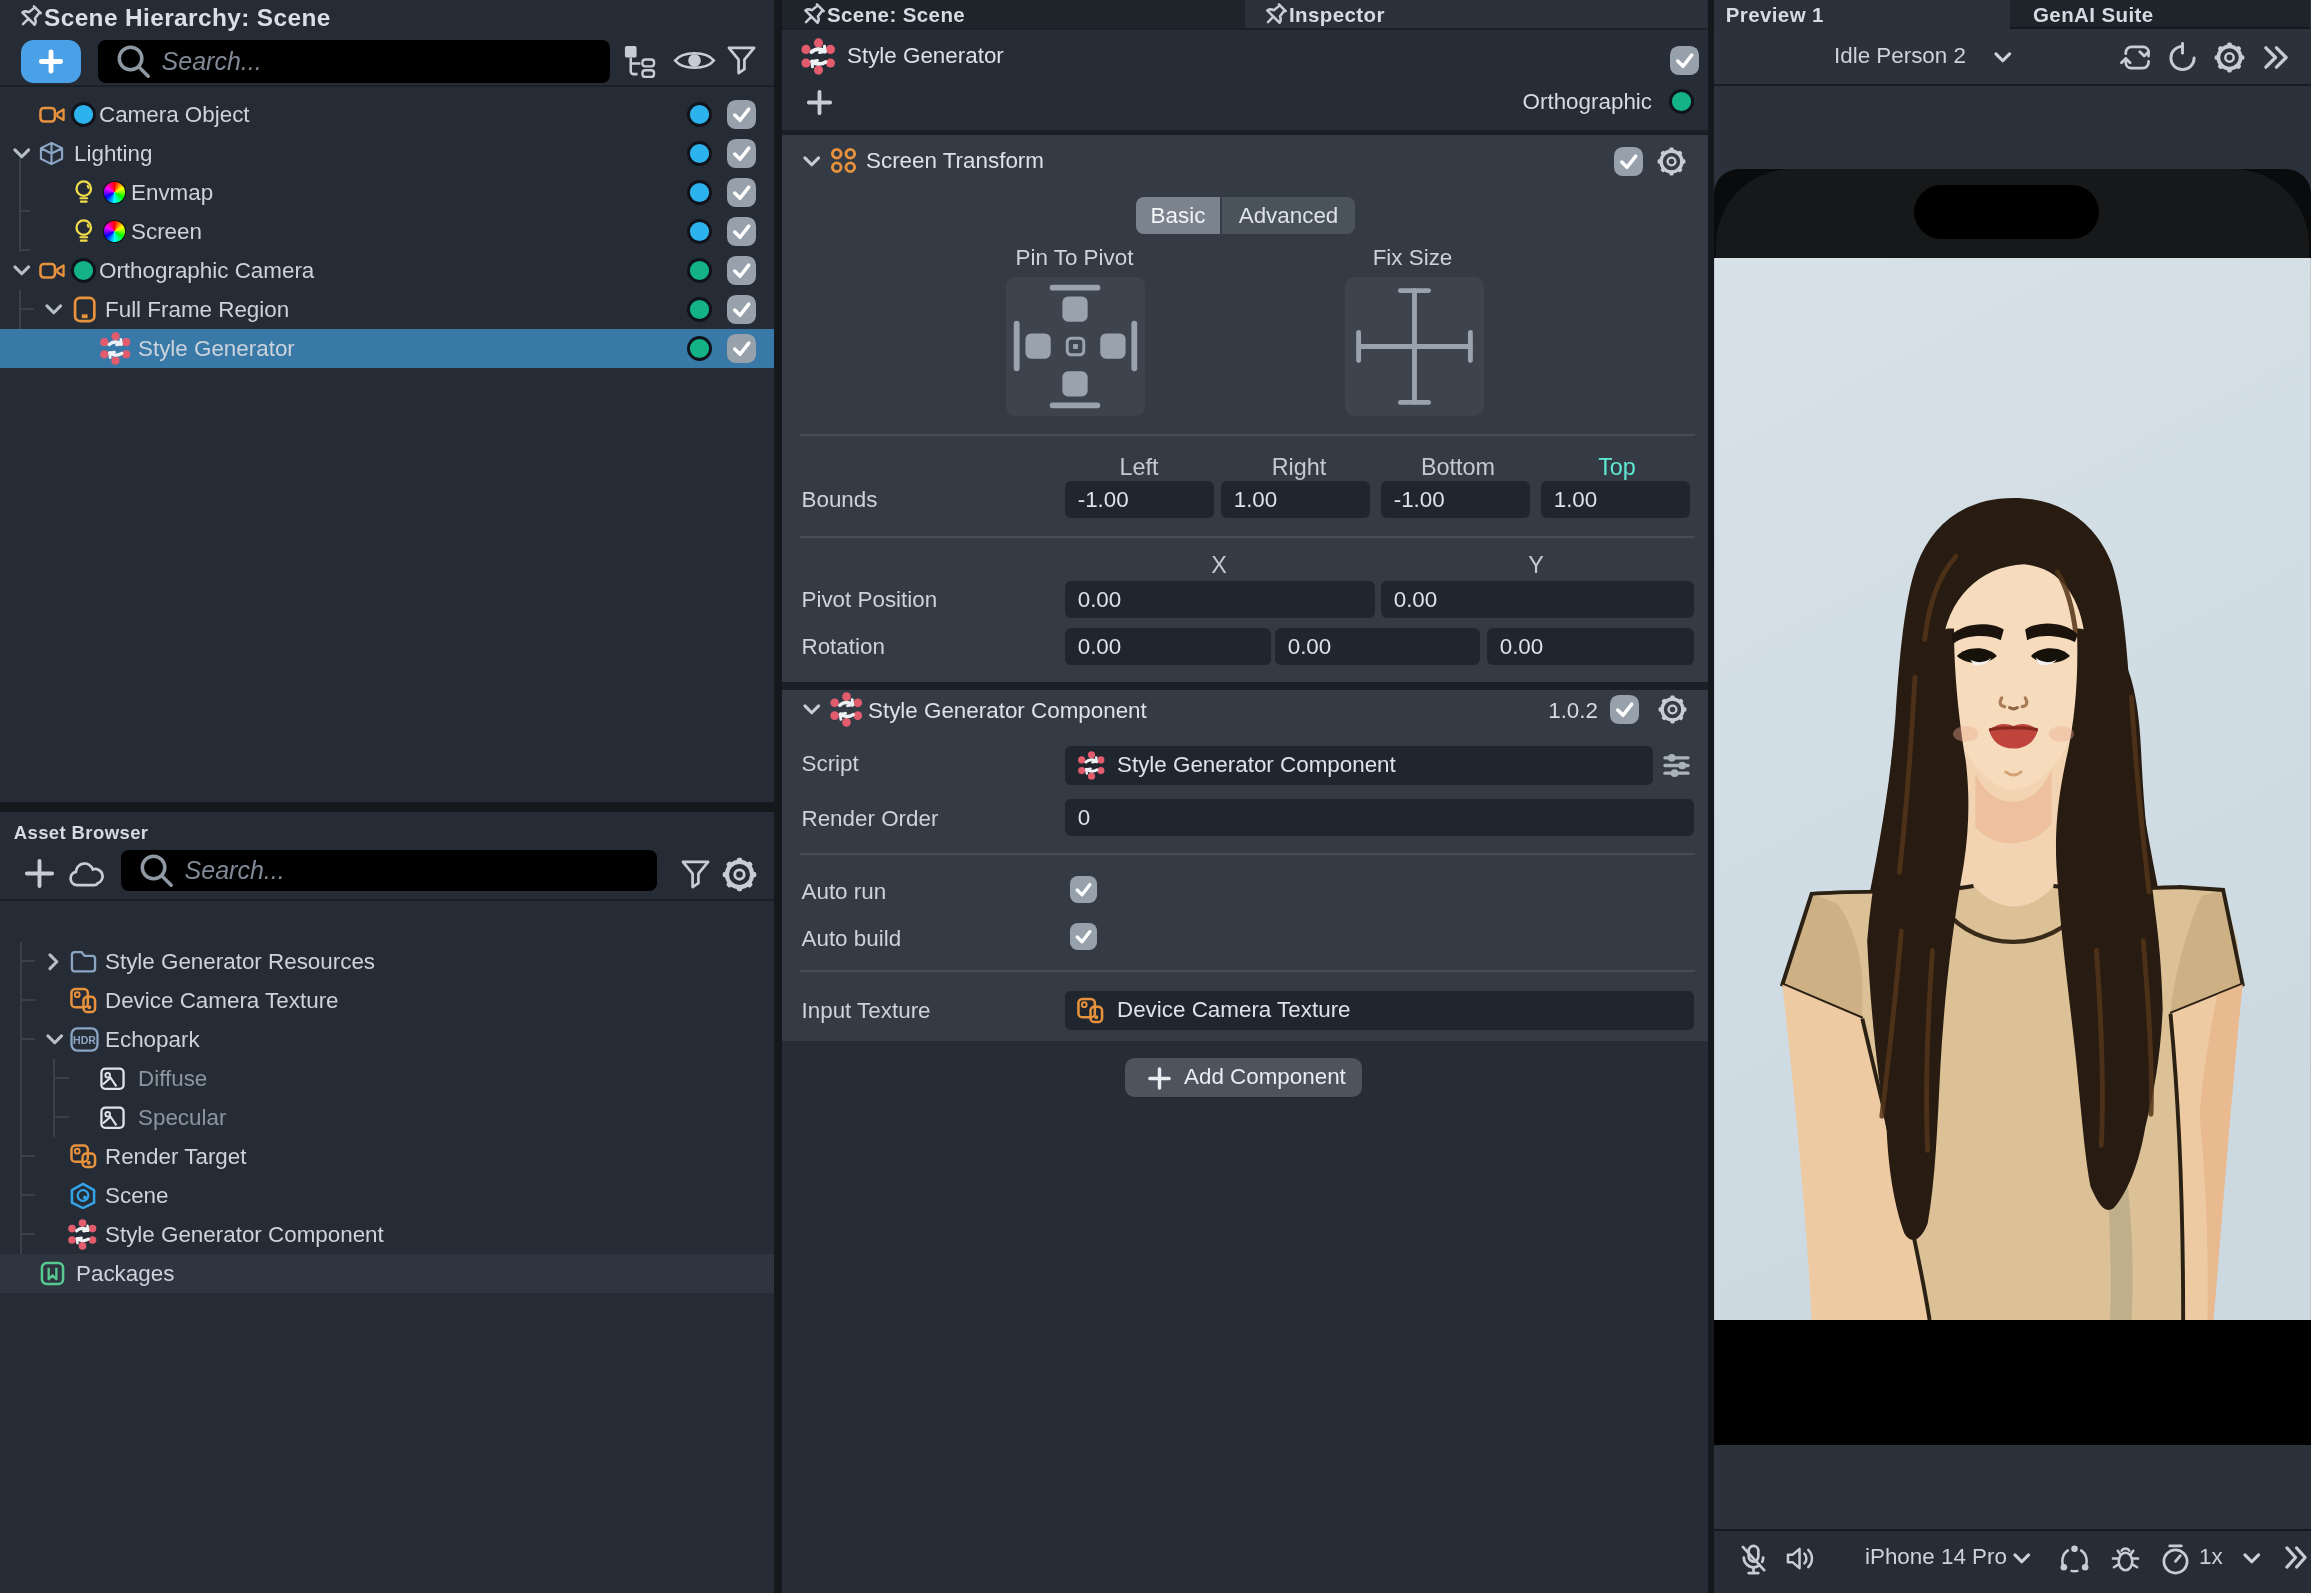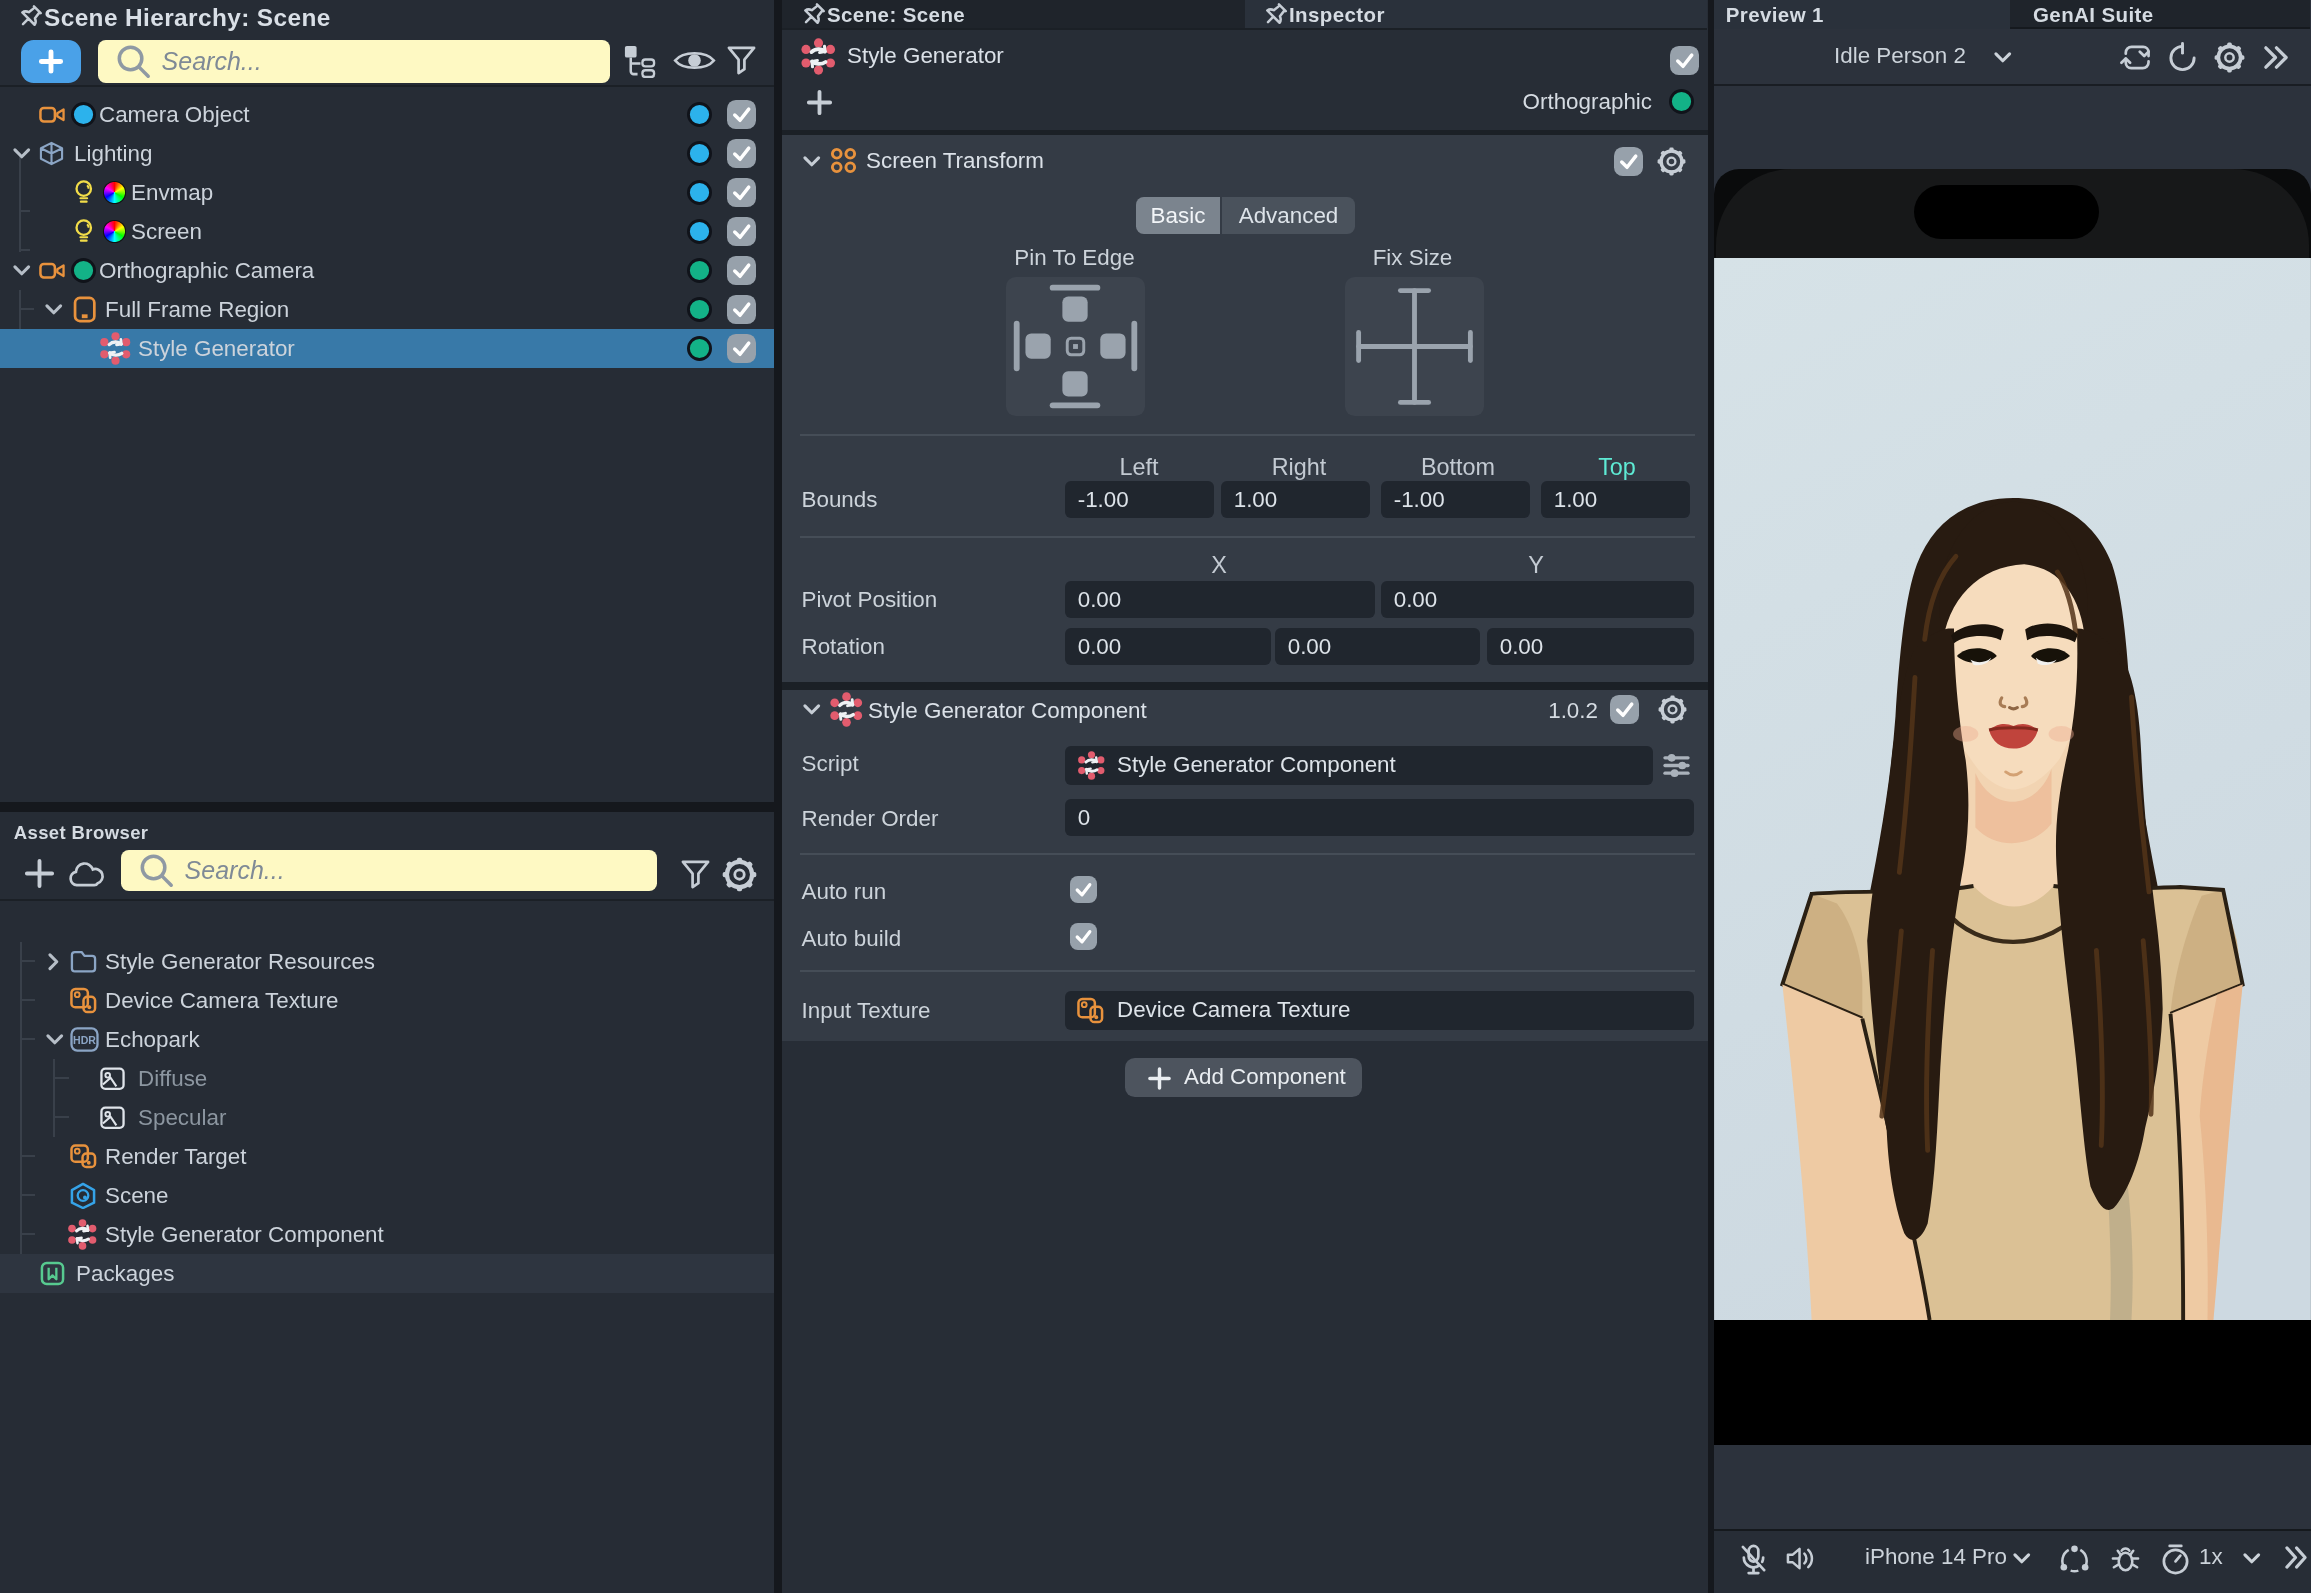--- a/index.html
+++ b/index.html
@@ -5,21 +5,21 @@
   * { margin:0; padding:0; box-sizing:border-box; }
   html,body { width:2311px; height:1594px; background:#15181d; font-family:"Liberation Sans", sans-serif; }
   #root { position:relative; width:2311px; height:1594px; background:#15181d; overflow:hidden; }
   .abs { position:absolute; }
   .panel { position:absolute; background:#262c35; }
   .ptitle { color:#d9dfe6; font-weight:bold; font-size:24.4px; letter-spacing:0.4px; }
   .tabtitle { color:#d5dbe2; font-weight:bold; font-size:20.5px; letter-spacing:0.4px; }
   .abtitle { color:#d5dbe2; font-weight:bold; font-size:18.5px; letter-spacing:0.4px; }
   .rowtxt { color:#ccd3db; font-size:22.4px; white-space:nowrap; }
   .muted { color:#8c96a0; }
-  .searchbox { position:absolute; background:#fef9c3; border-radius:7.8px; display:flex; align-items:center; }
+  .searchbox { position:absolute; background:#000000; border-radius:7.8px; display:flex; align-items:center; }
   .searchtxt { color:#7f8a96; font-style:italic; font-size:25px; margin-left:9.8px; }
   .field { position:absolute; background:#20262e; border-radius:5.9px; color:#dde3e9; font-size:22.4px; line-height:37px; padding-left:12.7px; }
   .seclabel { position:absolute; color:#ccd3da; font-size:22.4px; }
 </style>
 </head>
 <body>
 <div id="root">
 
   <div class="panel" style="left:0; top:0; width:774px; height:802px;">
     <div class="abs" style="left:16.6px; top:3.9px;" id="pin1"><svg width="27" height="29" viewBox="0 0 28 30">
@@ -383,21 +383,21 @@
               <rect x="12.75" y="0.6" width="4.5" height="5.1000000000000005" rx="1.5" fill="#c6cdd5" transform="rotate(135 15 15)"></rect>
               <rect x="12.75" y="0.6" width="4.5" height="5.1000000000000005" rx="1.5" fill="#c6cdd5" transform="rotate(180 15 15)"></rect>
               <rect x="12.75" y="0.6" width="4.5" height="5.1000000000000005" rx="1.5" fill="#c6cdd5" transform="rotate(225 15 15)"></rect>
               <rect x="12.75" y="0.6" width="4.5" height="5.1000000000000005" rx="1.5" fill="#c6cdd5" transform="rotate(270 15 15)"></rect>
               <rect x="12.75" y="0.6" width="4.5" height="5.1000000000000005" rx="1.5" fill="#c6cdd5" transform="rotate(315 15 15)"></rect>
               <circle cx="15" cy="15" r="10.8" fill="none" stroke="#c6cdd5" stroke-width="3.5999999999999996"></circle>
               <circle cx="15" cy="15" r="4.050000000000001" fill="none" stroke="#c6cdd5" stroke-width="2.4"></circle>
             </svg></div>
           <div class="abs" style="left: 354px; top: 62px; width: 84px; height: 37px; background: rgb(123, 132, 142); border-radius: 7.8px 0px 0px 7.8px; text-align: center; line-height: 37px; color: rgb(242, 245, 248); font-size: 22.4px;">Basic</div>
           <div class="abs" style="left: 440px; top: 62px; width: 133px; height: 37px; background: rgb(74, 82, 92); border-radius: 0px 7.8px 7.8px 0px; text-align: center; line-height: 37px; color: rgb(221, 227, 233); font-size: 22.4px;">Advanced</div>
-          <div class="abs" style="left: 195px; top: 110px; width: 195px; text-align: center;"><span class="seclabel" style="position:static">Pin To Edge</span></div>
+          <div class="abs" style="left: 195px; top: 110px; width: 195px; text-align: center;"><span class="seclabel" style="position:static">Pin To Pivot</span></div>
           <div class="abs" style="left: 533px; top: 110px; width: 195px; text-align: center;"><span class="seclabel" style="position:static">Fix Size</span></div>
           <div class="abs" style="left: 224px; top: 142px; width: 139px; height: 139px; background: rgb(61, 68, 78); border-radius: 9.8px;"><svg width="139" height="139" viewBox="0 0 143 143">
               <g fill="#9aa3ad">
                 <rect x="45" y="8" width="52" height="6" rx="3"></rect>
                 <rect x="58" y="20" width="26" height="26" rx="6"></rect>
                 <rect x="45" y="129" width="52" height="6" rx="3"></rect>
                 <rect x="58" y="97" width="26" height="26" rx="6"></rect>
                 <rect x="8" y="45" width="6" height="52" rx="3"></rect>
                 <rect x="20" y="58" width="26" height="26" rx="6"></rect>
                 <rect x="129" y="45" width="6" height="52" rx="3"></rect>

